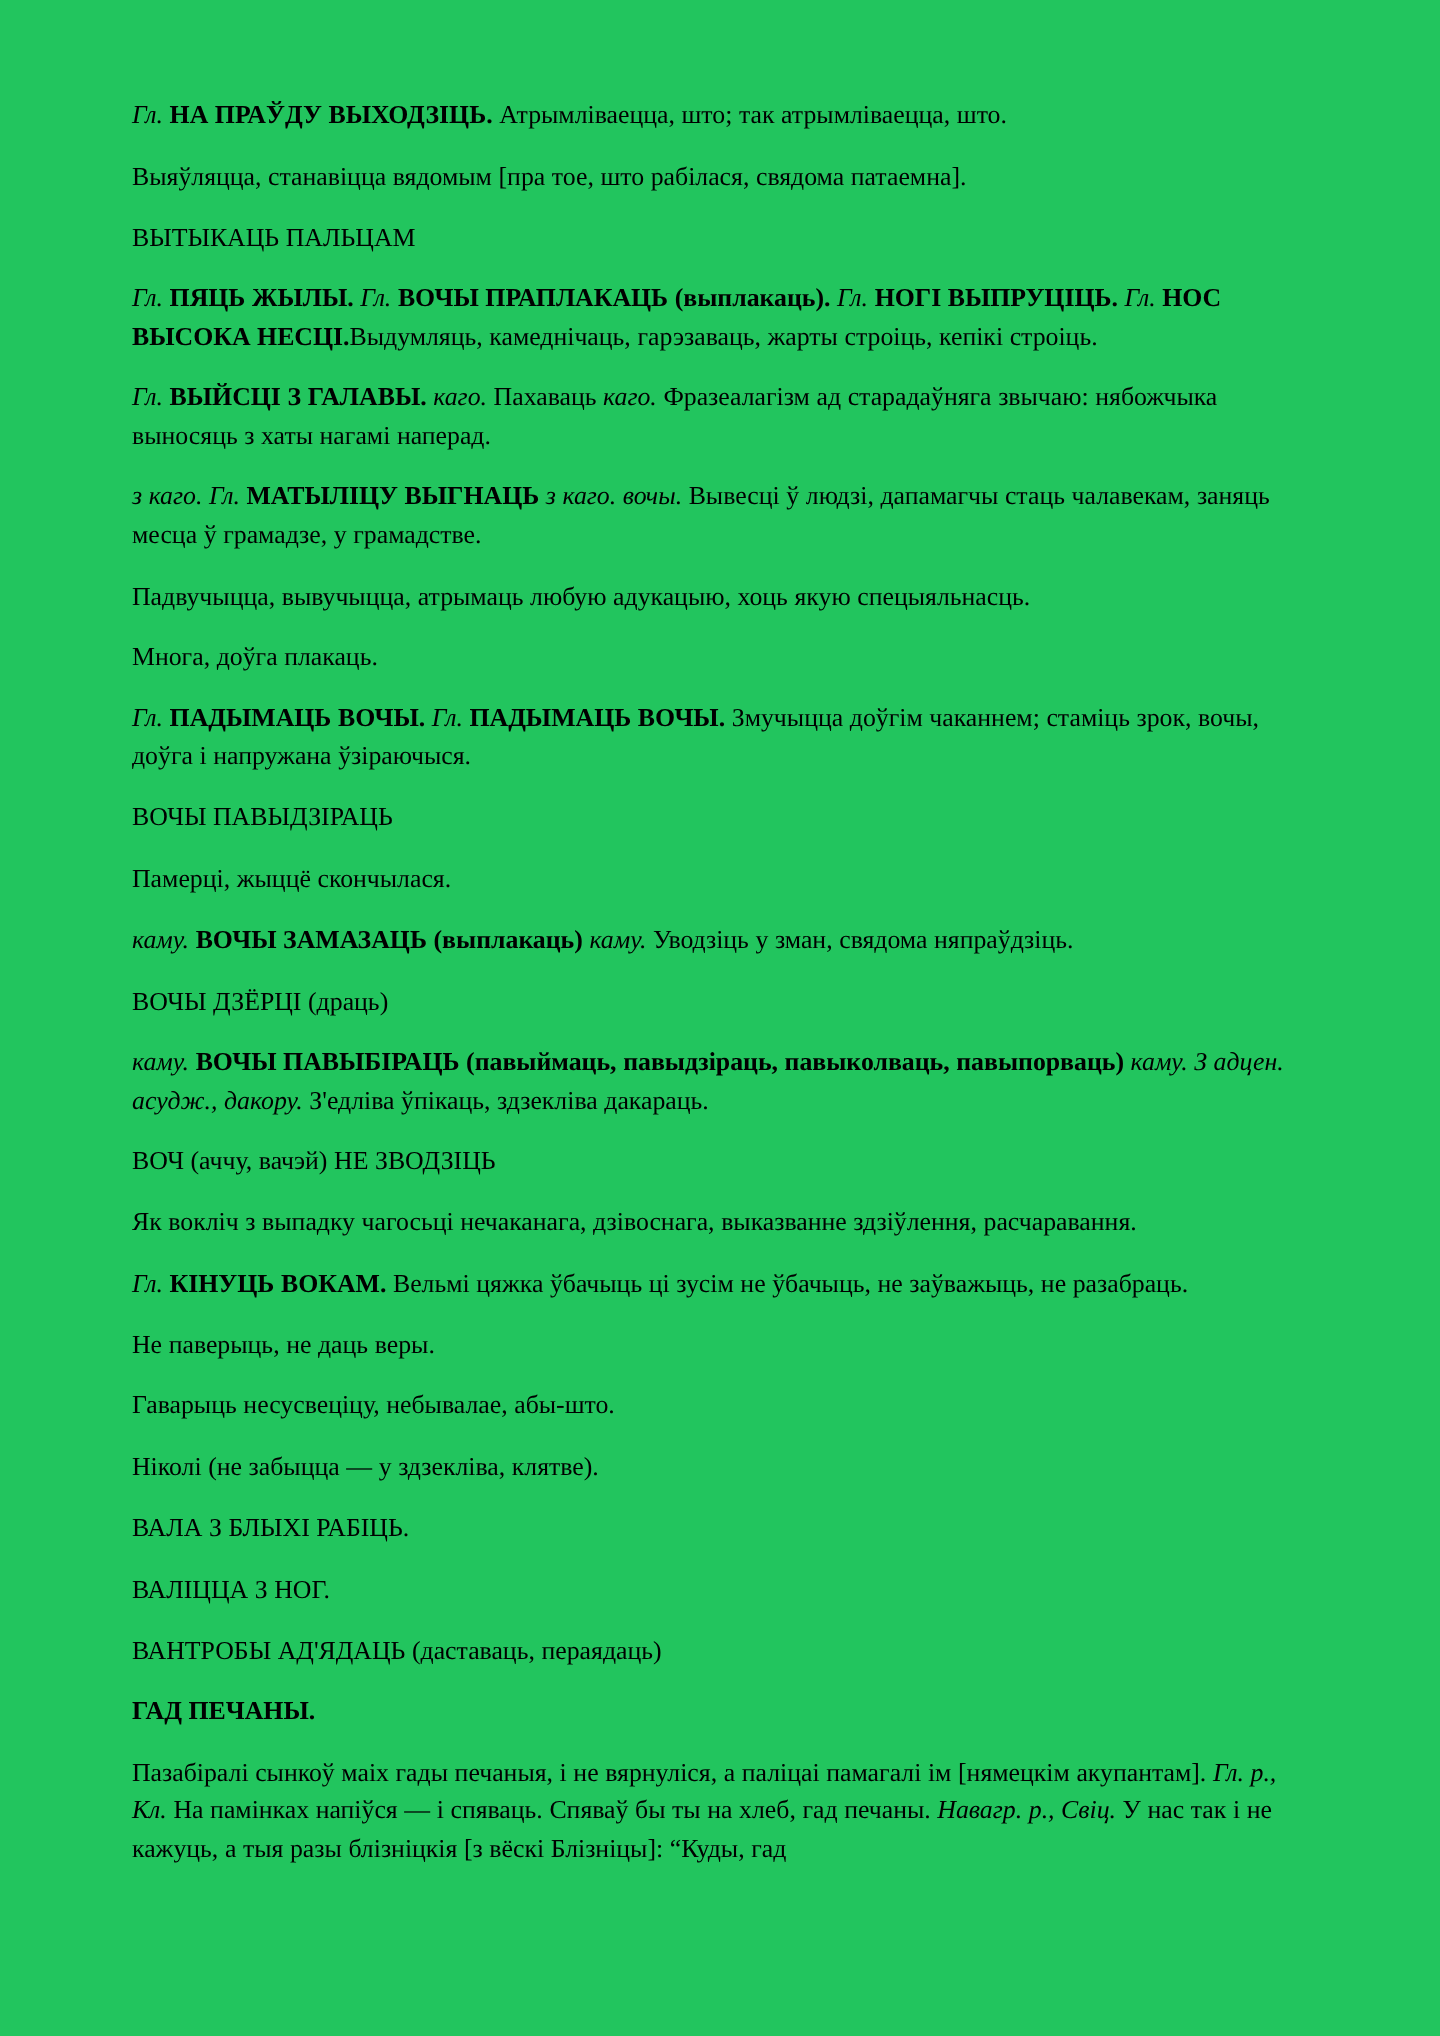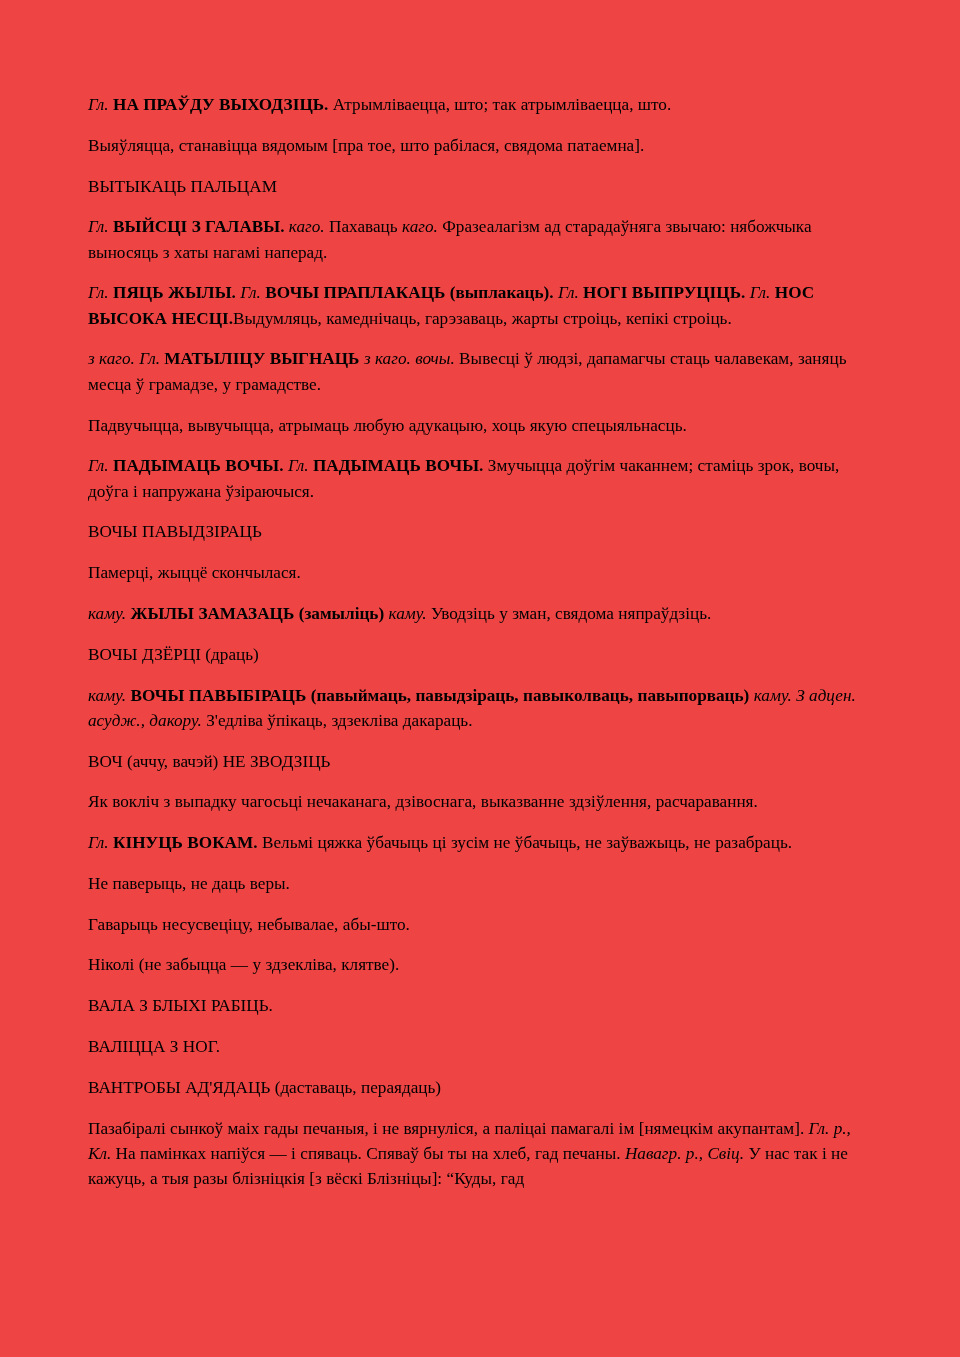--- a/index.html
+++ b/index.html
@@ -12,22 +12,22 @@
     width: 960px;
     height: 1357px;
     font-family: "Liberation Serif", "DejaVu Serif", serif;
     color: #000000;
     -webkit-font-smoothing: antialiased;
   }
   #page {
     box-sizing: border-box;
     width: 960px;
     height: 1357px;
-    padding: 92px 92px 0 88px;
-    background: #ef4444;
+    padding: 64px 92px 0 88px;
+    background: #22c55e;
   }
   .entry {
     font-size: 17.2px;
     line-height: 1.47;
     margin: 0 0 15.5px 0;
     text-align: left;
     word-spacing: 0.1px;
   }
   .entry:last-child {
     margin-bottom: 16px;
@@ -40,34 +40,36 @@
   }
 </style>
 </head>
 <body>
 
 <div id="page">
   <div id="entries-container">
       <p class="entry"><span class="i">Гл. </span><span class="b">НА ПРАЎДУ ВЫХОДЗІЦЬ.</span><span> Атрымліваецца, што; так атрымліваецца, што.</span></p>
       <p class="entry"><span>Выяўляцца, станавіцца вядомым [пра тое, што рабілася, свядома патаемна].</span></p>
       <p class="entry"><span>ВЫТЫКАЦЬ ПАЛЬЦАМ</span></p>
+      <p class="entry"><span class="i">Гл. </span><span class="b">ПЯЦЬ ЖЫЛЫ.</span><span class="i"> Гл. </span><span class="b">ВОЧЫ ПРАПЛАКАЦЬ (выплакаць).</span><span class="i"> Гл. </span><span class="b">НОГІ ВЫПРУЦІЦЬ.</span><span class="i"> Гл. </span><span class="b">НОС ВЫСОКА НЕСЦІ.</span><span>Выдумляць, камеднічаць, гарэзаваць, жарты строіць, кепікі строіць.</span></p>
       <p class="entry"><span class="i">Гл. </span><span class="b">ВЫЙСЦІ З ГАЛАВЫ.</span><span class="i"> каго.</span><span> Пахаваць </span><span class="i">каго.</span><span> Фразеалагізм ад старадаўняга звычаю: нябожчыка выносяць з хаты нагамі наперад.</span></p>
-      <p class="entry"><span class="i">Гл. </span><span class="b">ПЯЦЬ ЖЫЛЫ.</span><span class="i"> Гл. </span><span class="b">ВОЧЫ ПРАПЛАКАЦЬ (выплакаць).</span><span class="i"> Гл. </span><span class="b">НОГІ ВЫПРУЦІЦЬ.</span><span class="i"> Гл. </span><span class="b">НОС ВЫСОКА НЕСЦІ.</span><span>Выдумляць, камеднічаць, гарэзаваць, жарты строіць, кепікі строіць.</span></p>
       <p class="entry"><span class="i">з каго. Гл. </span><span class="b">МАТЫЛІЦУ ВЫГНАЦЬ</span><span class="i"> з каго. вочы.</span><span> Вывесці ў людзі, дапамагчы стаць чалавекам, заняць месца ў грамадзе, у грамадстве.</span></p>
       <p class="entry"><span>Падвучыцца, вывучыцца, атрымаць любую адукацыю, хоць якую спецыяльнасць.</span></p>
+      <p class="entry"><span>Многа, доўга плакаць.</span></p>
       <p class="entry"><span class="i">Гл. </span><span class="b">ПАДЫМАЦЬ ВОЧЫ.</span><span class="i"> Гл. </span><span class="b">ПАДЫМАЦЬ ВОЧЫ.</span><span> Змучыцца доўгім чаканнем; стаміць зрок, вочы, доўга і напружана ўзіраючыся.</span></p>
       <p class="entry"><span>ВОЧЫ ПАВЫДЗІРАЦЬ</span></p>
       <p class="entry"><span>Памерці, жыццё скончылася.</span></p>
-      <p class="entry"><span class="i">каму.</span><span class="b"> ЖЫЛЫ ЗАМАЗАЦЬ (замыліць)</span><span class="i"> каму.</span><span> Уводзіць у зман, свядома няпраўдзіць.</span></p>
+      <p class="entry"><span class="i">каму.</span><span class="b"> ВОЧЫ ЗАМАЗАЦЬ (выплакаць)</span><span class="i"> каму.</span><span> Уводзіць у зман, свядома няпраўдзіць.</span></p>
       <p class="entry"><span>ВОЧЫ ДЗЁРЦІ (драць)</span></p>
       <p class="entry"><span class="i">каму.</span><span class="b"> ВОЧЫ ПАВЫБІРАЦЬ (павыймаць, павыдзіраць, павыколваць, павыпорваць)</span><span class="i"> каму. З адцен. асудж., дакору.</span><span> З'едліва ўпікаць, здзекліва дакараць.</span></p>
       <p class="entry"><span>ВОЧ (аччу, вачэй) НЕ ЗВОДЗІЦЬ</span></p>
       <p class="entry"><span>Як вокліч з выпадку чагосьці нечаканага, дзівоснага, выказванне здзіўлення, расчаравання.</span></p>
       <p class="entry"><span class="i">Гл. </span><span class="b">КІНУЦЬ ВОКАМ.</span><span> Вельмі цяжка ўбачыць ці зусім не ўбачыць, не заўважыць, не разабраць.</span></p>
       <p class="entry"><span>Не паверыць, не даць веры.</span></p>
       <p class="entry"><span>Гаварыць несусвеціцу, небывалае, абы-што.</span></p>
       <p class="entry"><span>Ніколі (не забыцца — у здзекліва, клятве).</span></p>
       <p class="entry"><span>ВАЛА З БЛЫХІ РАБІЦЬ.</span></p>
       <p class="entry"><span>ВАЛІЦЦА З НОГ.</span></p>
       <p class="entry"><span>ВАНТРОБЫ АД'ЯДАЦЬ (даставаць, пераядаць)</span></p>
+      <p class="entry"><span class="b">ГАД ПЕЧАНЫ.</span></p>
       <p class="entry"><span>Пазабіралі сынкоў маіх гады печаныя, і не вярнуліся, а паліцаі памагалі ім [нямецкім акупантам]. </span><span class="i">Гл. р., Кл.</span><span> На памінках напіўся — і спяваць. Спяваў бы ты на хлеб, гад печаны. </span><span class="i">Навагр. р., Свіц.</span><span> У нас так і не кажуць, а тыя разы блізніцкія [з вёскі Блізніцы]: “Куды, гад</span></p>
     </div>
 </div>
 
 </body></html>

